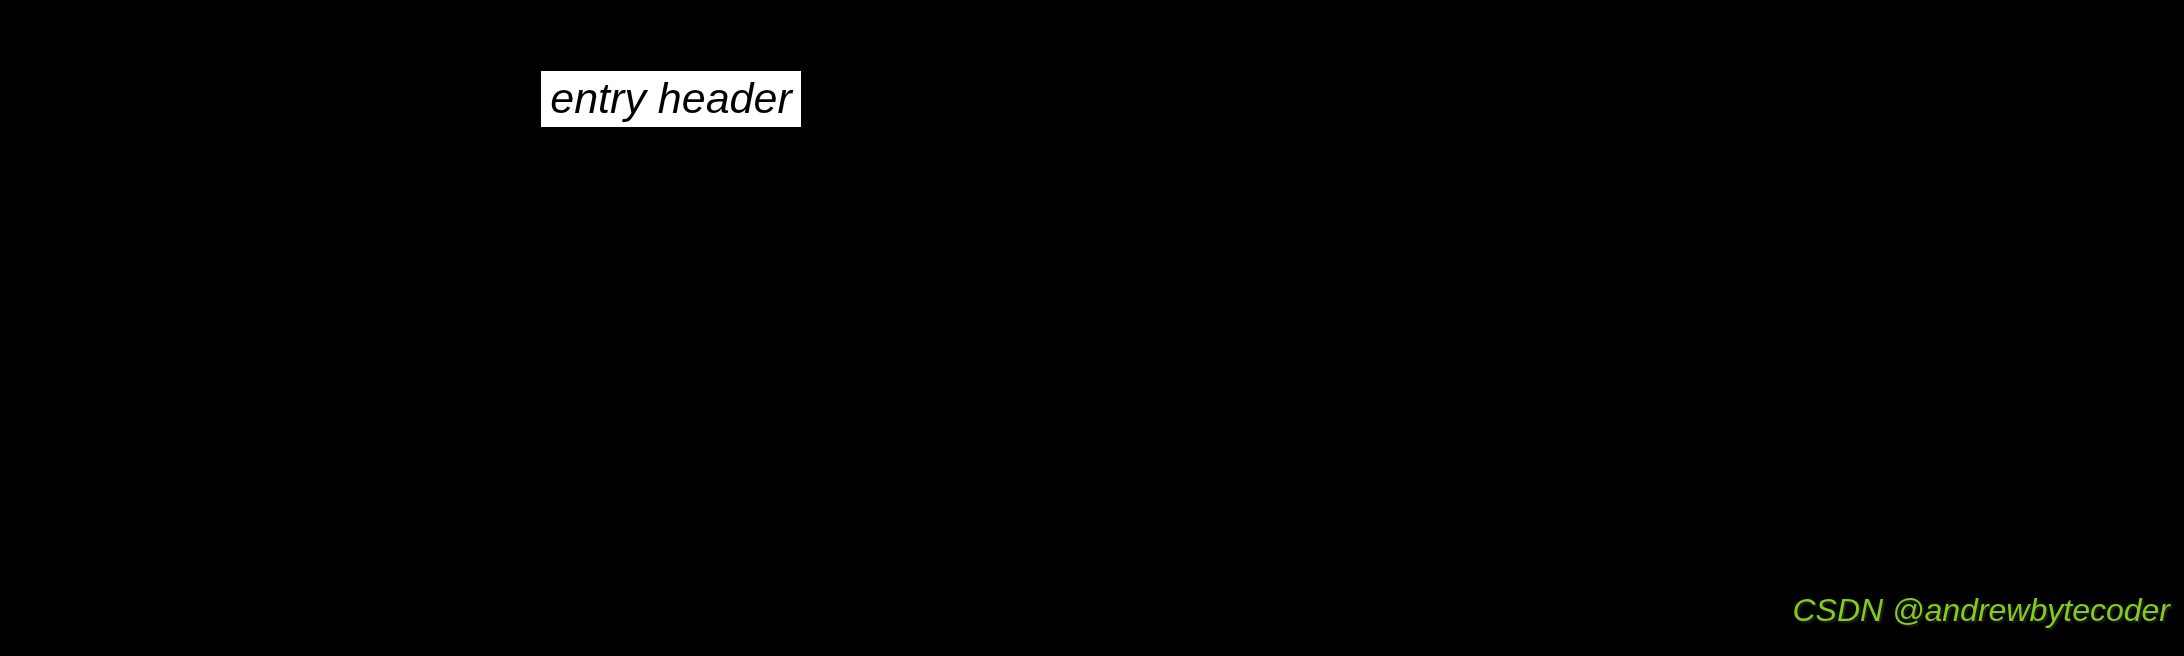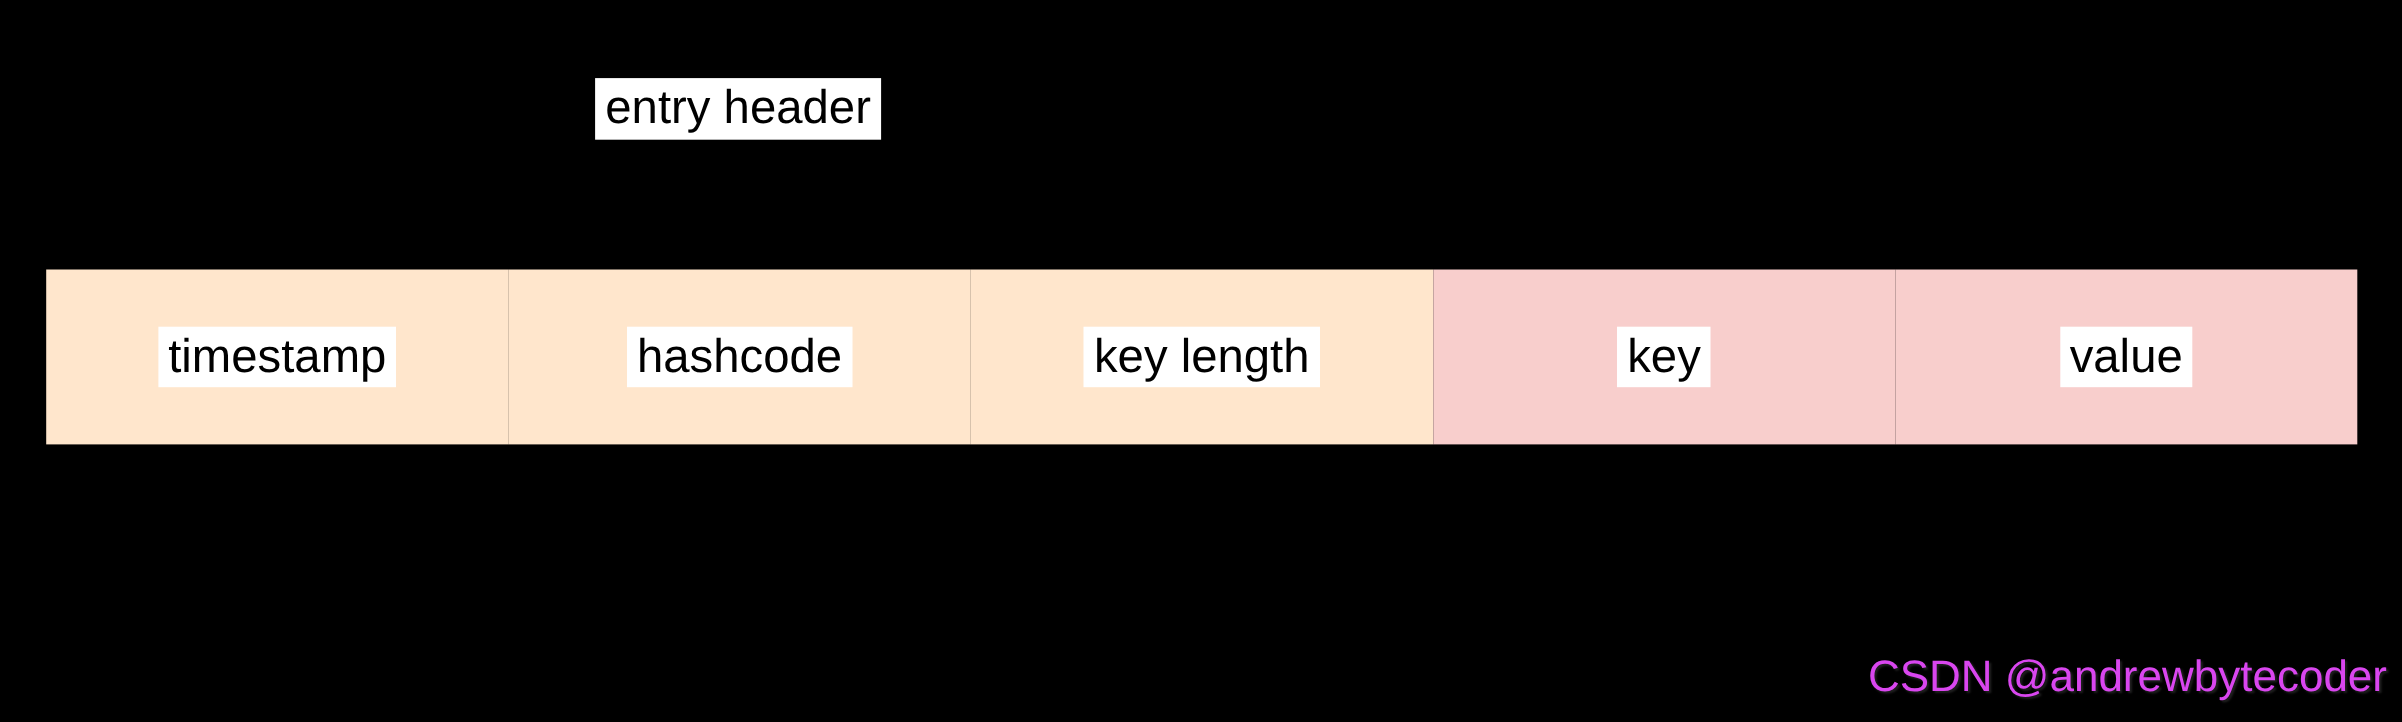--- a/index.html
+++ b/index.html
@@ -7,20 +7,21 @@
     padding: 0;
     background: #000000;
   }
   .canvas {
     position: relative;
     width: 2184px;
     height: 656px;
     background: #000000;
     overflow: hidden;
     font-family: "Liberation Sans", sans-serif;
+    font-style: italic;
   }
   .tag {
     display: inline-block;
     background: #ffffff;
     color: #000000;
     font-size: 43px;
     line-height: 1.2;
     padding: 2px 9px;
     white-space: nowrap;
   }
@@ -56,57 +57,34 @@
   .cell.pink  { background: #F8CECC; }
   .zone-caption {
     left: 42px;
     top: 527px;
     width: 2101px;
   }
   .watermark {
     position: absolute;
     right: 14px;
     top: 593px;
-    color: #d946ef;
-    font-size: 40px;
+    color: #84cc16;
+    font-size: 32px;
     line-height: 1.1;
     text-shadow: 2px 2px 2px rgba(60,60,60,0.55);
     white-space: nowrap;
   }
 </style>
 </head>
 <body>
 
 <div class="canvas">
 
   <div class="zone zone-entry-header">
     <span class="tag">entry header</span>
   </div>
 
 
-  <div class="bar">
-
-    <div class="cell peach">
-      <span class="tag">timestamp</span>
-    </div>
-
-    <div class="cell peach">
-      <span class="tag">hashcode</span>
-    </div>
-
-    <div class="cell peach">
-      <span class="tag">key length</span>
-    </div>
-
-    <div class="cell pink">
-      <span class="tag">key</span>
-    </div>
-
-    <div class="cell pink">
-      <span class="tag">value</span>
-    </div>
-
-  </div>
 
 
   <div class="watermark">CSDN @andrewbytecoder</div>
 
 </div>
 
 </body></html>

